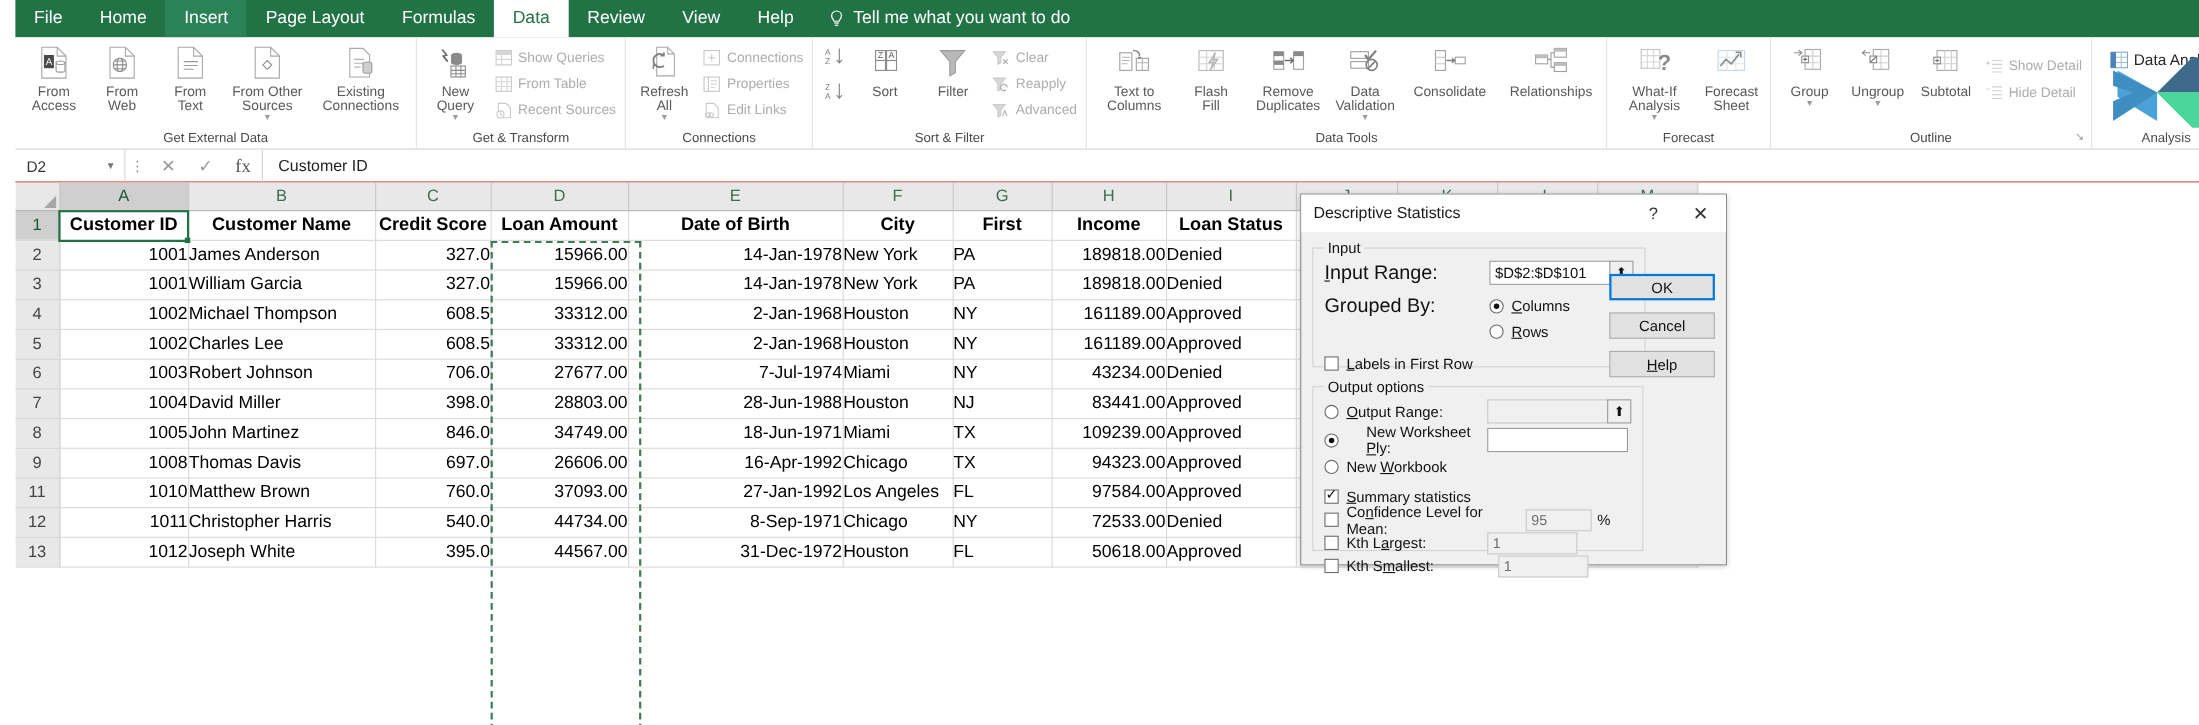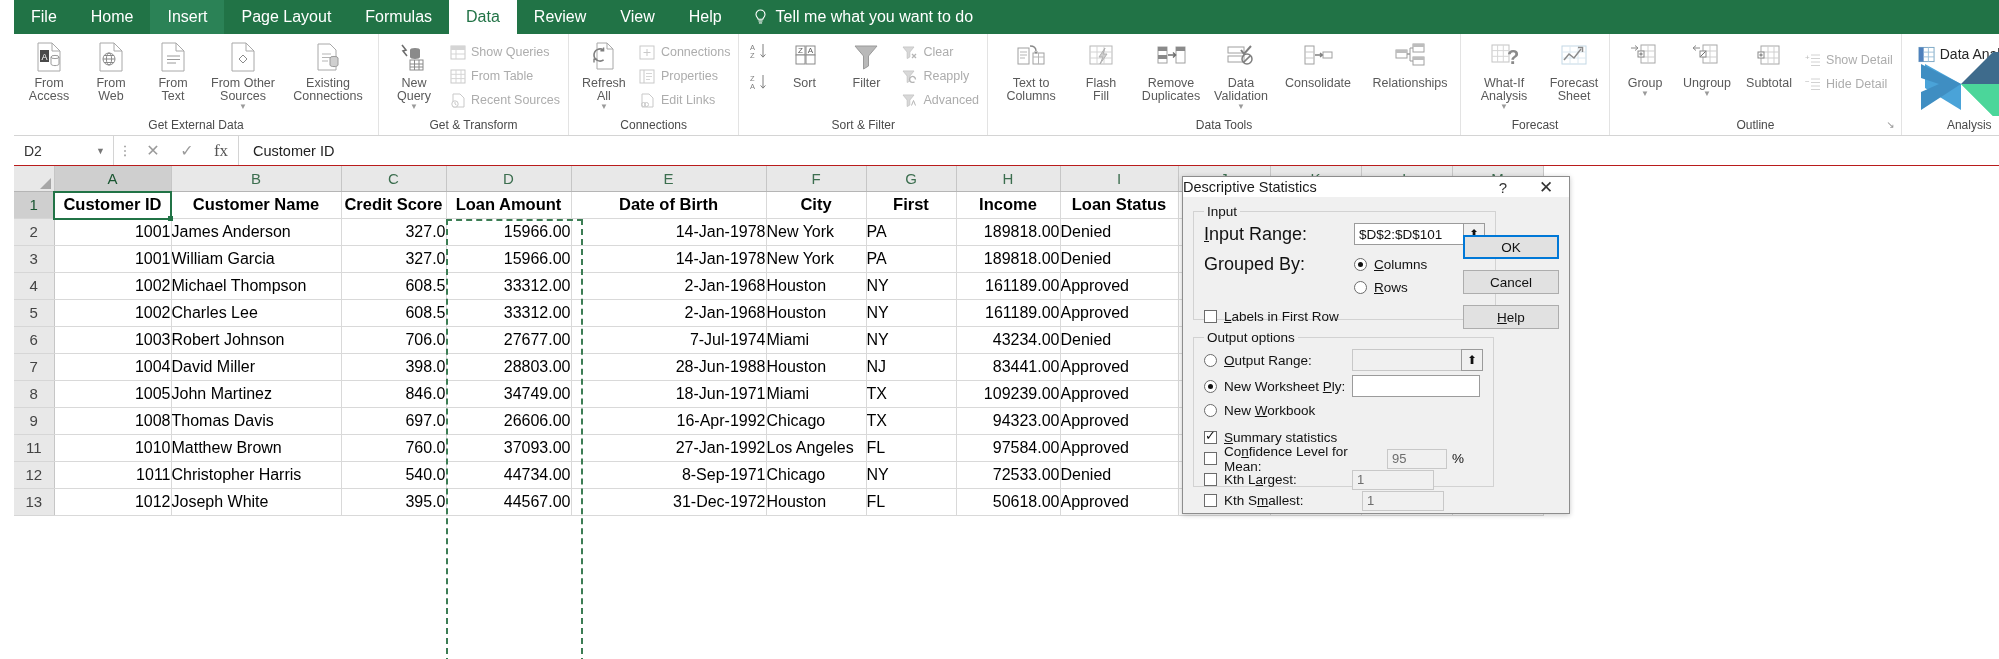--- a/index.html
+++ b/index.html
@@ -139,22 +139,22 @@
   }
 
   
   .dialog {
     position: absolute; background: #f0f0f0;
     border: 1px solid #8d8d8d;
     box-shadow: 0 1px 5px rgba(0,0,0,.22);
     font-size: 13.5px; color: #111;
   }
   .dlg-title {
-    height: 20px; background:#ffffff; display:flex; align-items:center;
-    font-size: 14.5px; color:#1a1a1a;
+    height: 34px; background:#ffffff; display:flex; align-items:center;
+    padding-left: 11px; font-size: 14.5px; color:#1a1a1a;
   }
   .dlg-title .spacer { flex:1; }
   .dlg-tbtn { width: 40px; height:30px; display:flex; align-items:center; justify-content:center; color:#333; font-size:15px; }
   .dlg-tbtn.close { font-size: 17px; width: 46px; }
   .dlg-body { padding: 7px 10px 10px 10px; position:relative; }
   fieldset.sect {
     border: 1px solid #d2d2d2; margin:0 0 10px 0; padding: 2px 10px 10px 10px;
   }
   fieldset.sect legend { padding: 0 3px; font-size: 13.5px; color:#111; }
   .row { display:flex; align-items:center; height: 26px; }
@@ -994,21 +994,21 @@
         <legend>Output options</legend>
         <div class="row">
           <span class="opt" style="width:148px;align-items:center;">
             <span class="radio"></span>
             <span><span class="u">O</span>utput Range:</span>
           </span>
           <span class="txtfield disabled" style="width:110px;"></span>
           <span class="refbtn">⬆</span>
         </div>
         <div class="row">
-          <span class="opt" style="width:148px;">
+          <span class="opt" style="width:148px;gap:18px;">
             <span class="radio on"></span>
             <span>New Worksheet <span class="u">P</span>ly:</span>
           </span>
           <span class="txtfield" style="width:128px;"></span>
         </div>
         <div class="row" style="height:22px;">
           <span class="opt">
             <span class="radio"></span>
             <span>New <span class="u">W</span>orkbook</span>
           </span>

